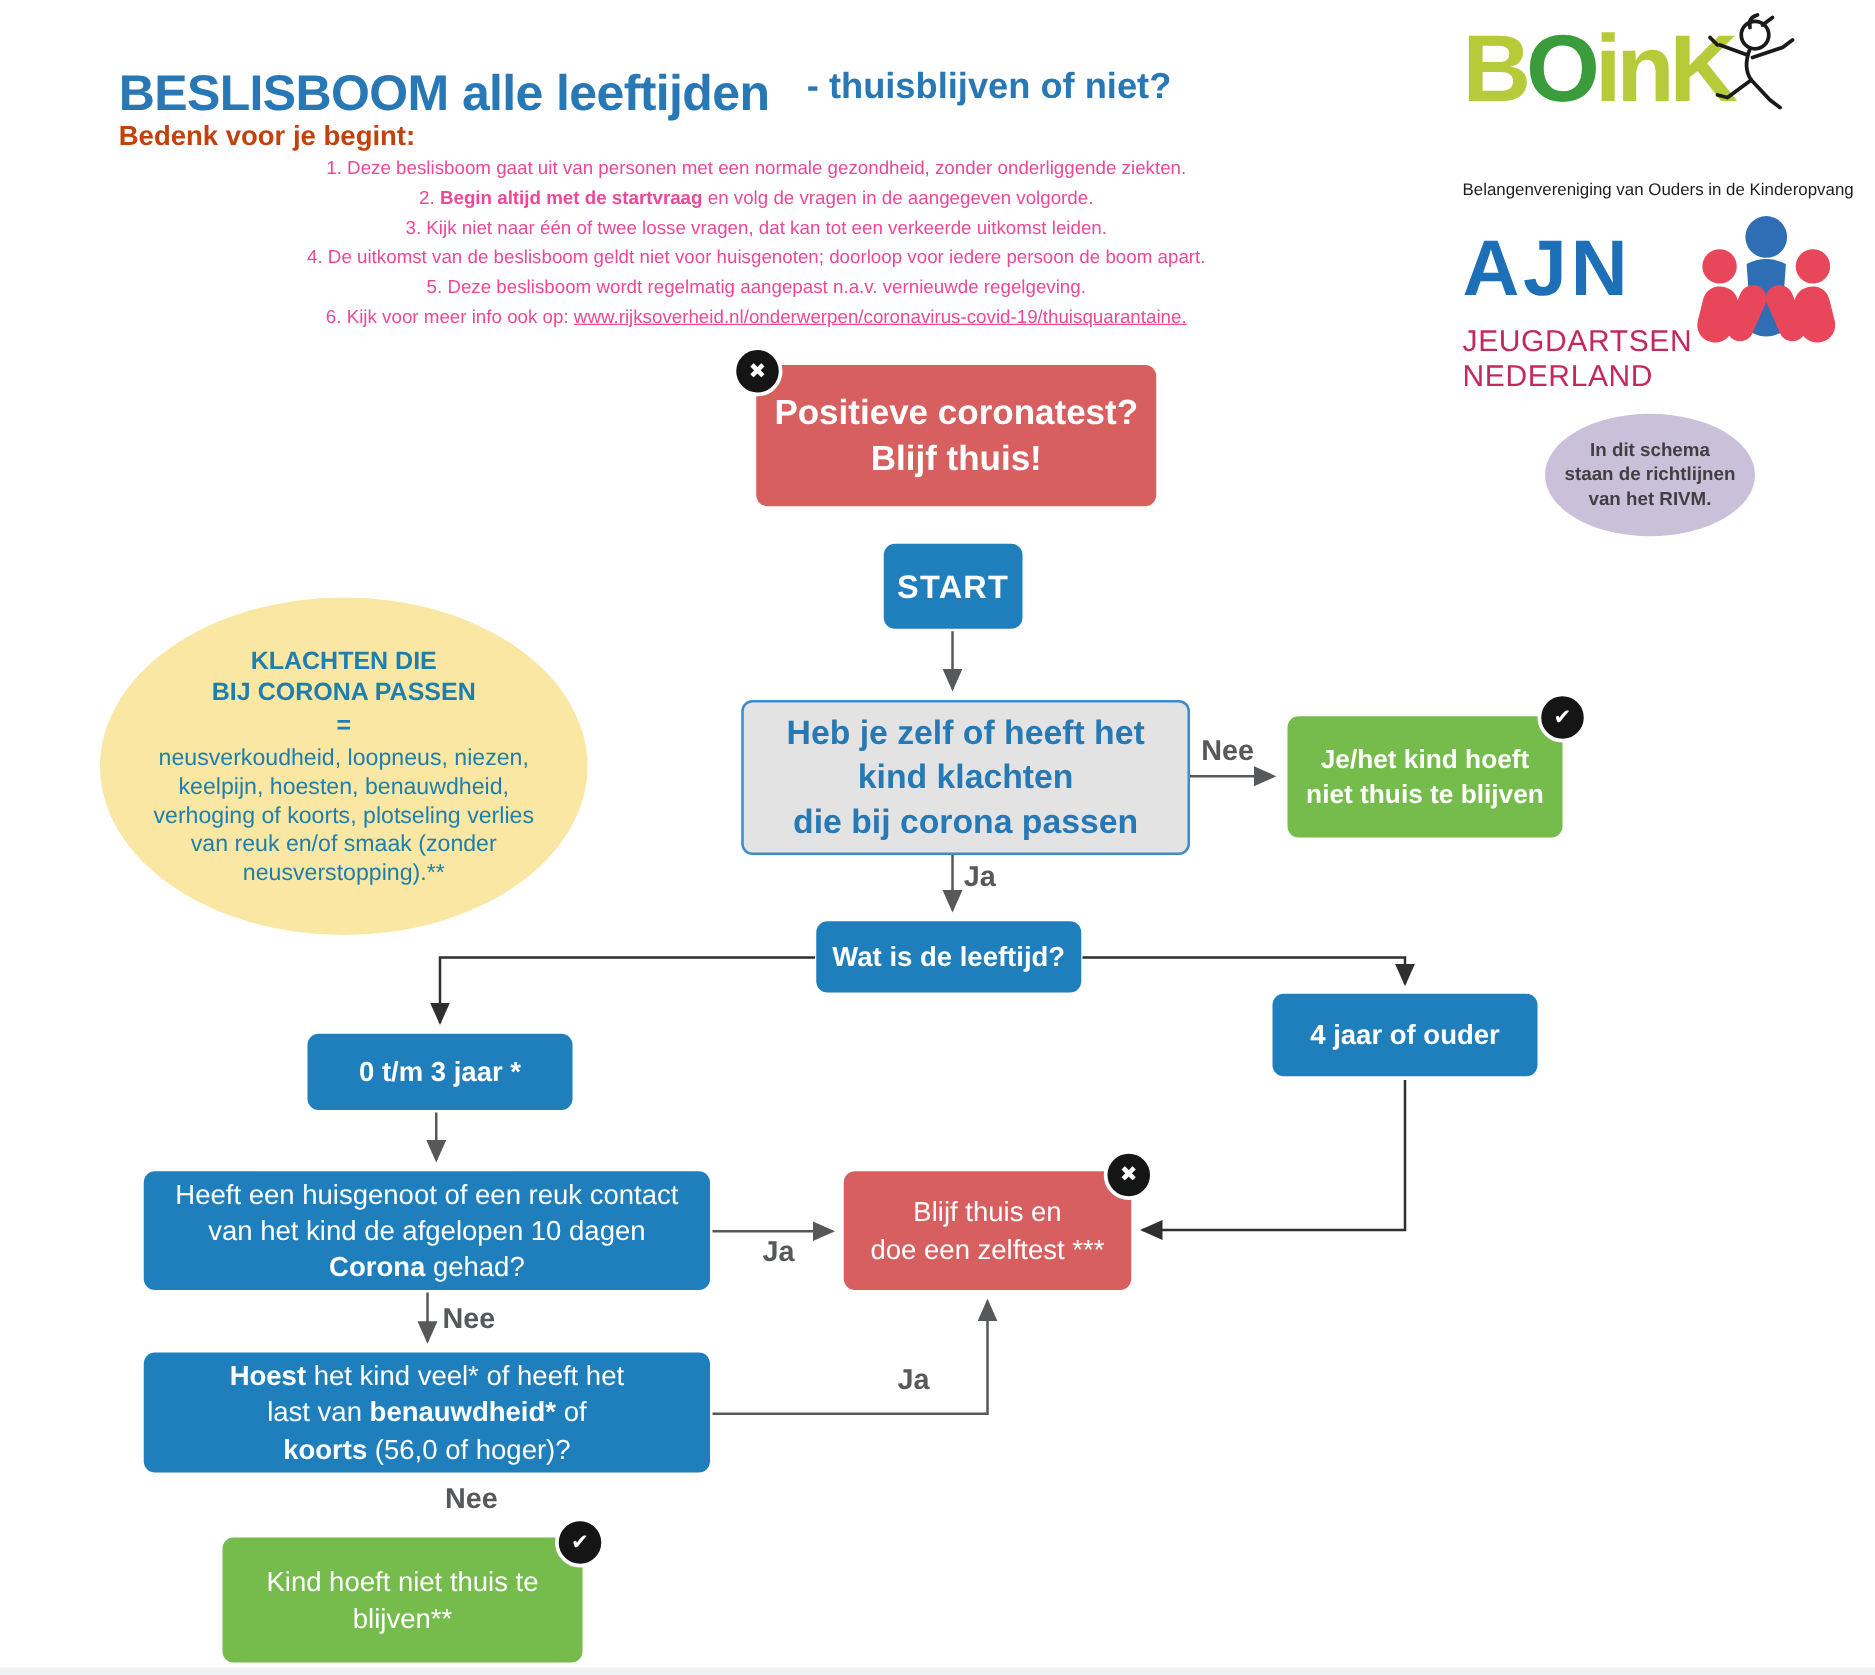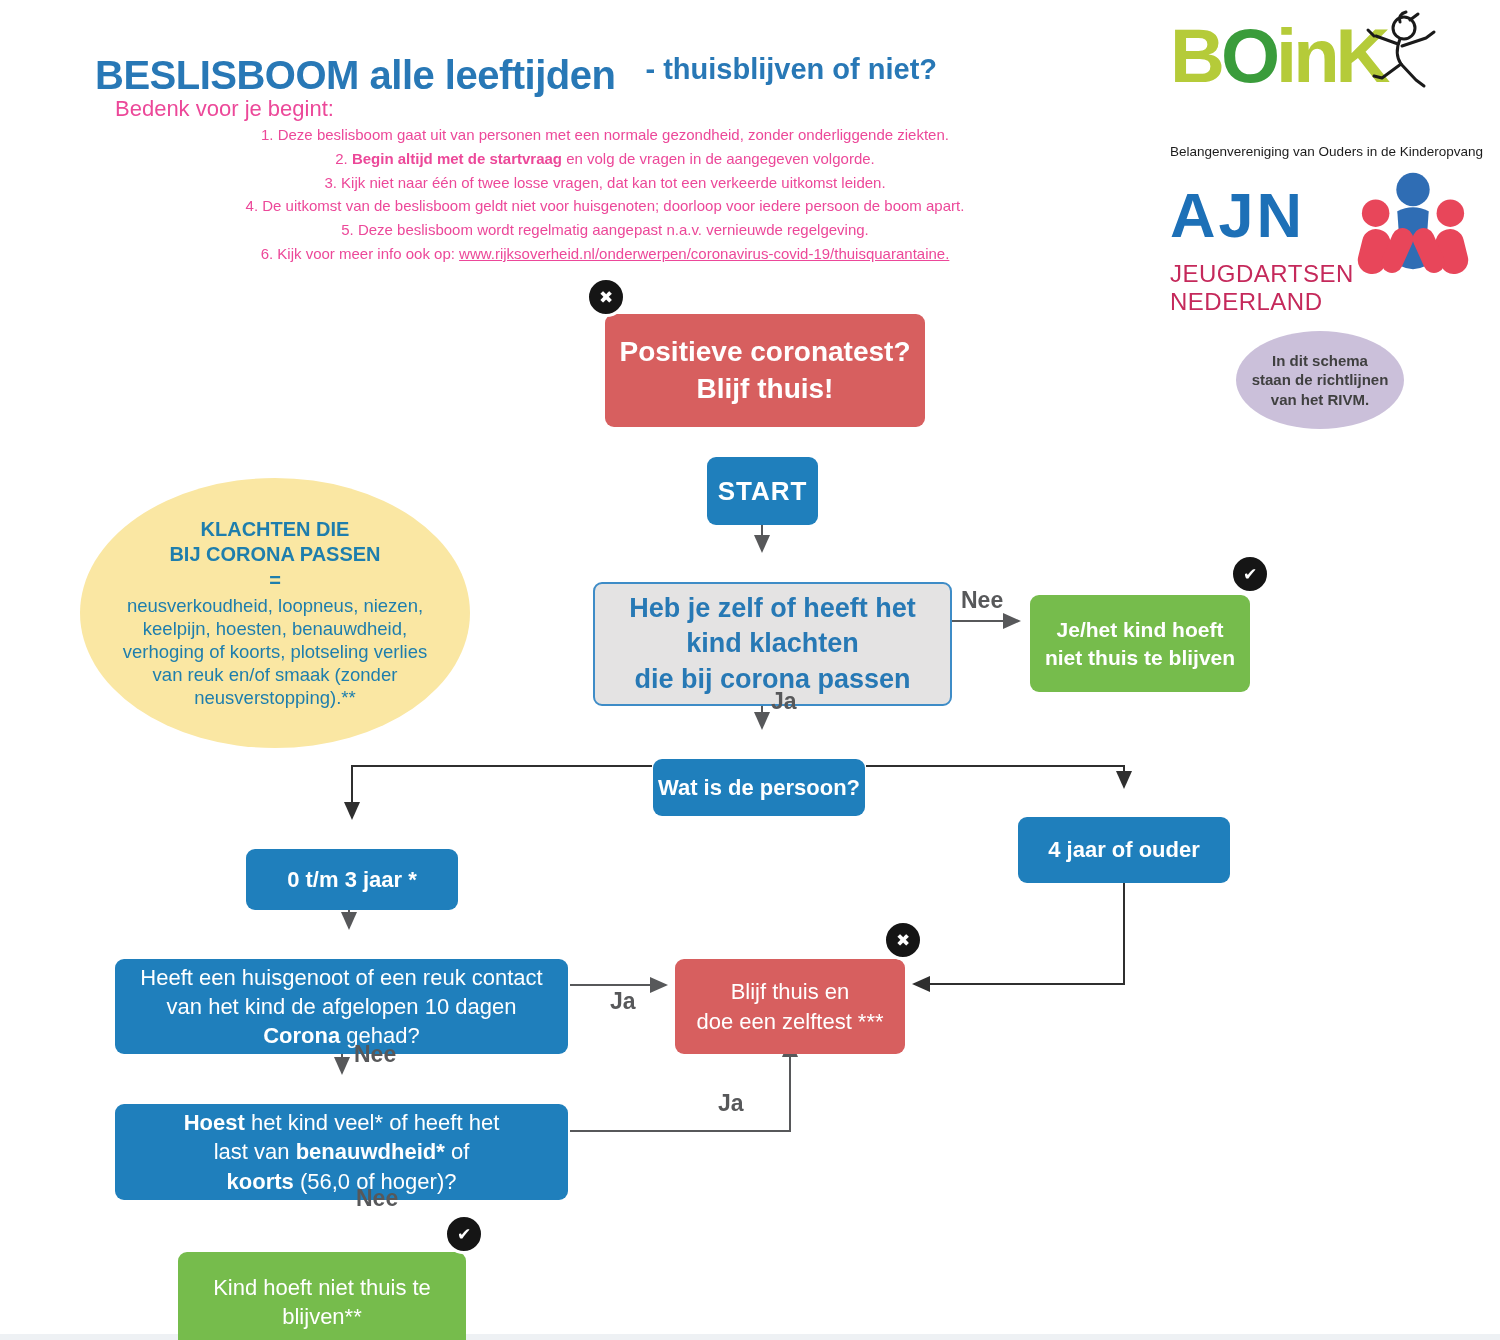--- a/index.html
+++ b/index.html
@@ -7,21 +7,21 @@
     position:relative;width:1500px;height:1340px;background:#ffffff;overflow:hidden;
     font-family:"Liberation Sans","DejaVu Sans",sans-serif;
   }
   .abs{position:absolute;}
   .pre{white-space:pre-line;}
 
   
   .title-row{left:95px;top:53px;display:flex;align-items:flex-start;}
   .title-main{font-size:40px;font-weight:800;color:#2878B6;letter-spacing:-0.5px;}
   .title-sub{font-size:29px;font-weight:800;color:#2878B6;margin-left:30px;}
-  .intro-heading{left:95px;top:96px;font-size:22px;font-weight:400;color:#ec4899;margin-left:20px;}
+  .intro-heading{left:95px;top:96px;font-size:22px;font-weight:700;color:#c2410c;}
   .notes{left:95px;top:123px;width:1020px;}
   .note{font-size:15px;color:#ec4899;line-height:23.8px;font-weight:500;text-align:center;}
   .note .nb{font-weight:800;}
   .note .nl{text-decoration:underline;cursor:pointer;}
 
   
   .boink{left:1166px;top:10px;width:330px;height:155px;}
   .boink-word{position:absolute;left:4px;top:8px;font-size:76px;font-weight:800;letter-spacing:-4px;line-height:1;}
   .bl-light{color:#B5CB39;} .bl-dark{color:#3A9C3B;}
   .boink-sub{position:absolute;left:4px;top:134px;font-size:13.5px;color:#1c1c1c;width:330px;font-weight:500;}
@@ -36,21 +36,21 @@
         display:flex;align-items:center;justify-content:center;text-align:center;
         font-size:15px;font-weight:700;color:#404040;line-height:1.3;}
   .symptoms-ellipse{left:80px;top:478px;width:390px;height:270px;border-radius:50%;background:#FAE7A3;
         display:flex;flex-direction:column;align-items:center;justify-content:center;text-align:center;color:#1E7EAD;}
   .se-heading{font-size:20px;font-weight:800;line-height:1.25;}
   .se-eq{font-size:20px;font-weight:800;margin:2px 0;}
   .se-body{font-size:18.5px;font-weight:500;line-height:1.25;}
 
   
   .node{display:flex;align-items:center;justify-content:center;text-align:center;
-        border-radius:9px;color:#fff;line-height:1.32;z-index:2;margin-top:22px;}
+        border-radius:9px;color:#fff;line-height:1.32;z-index:2;}
   .blue{background:#1F7FBC;}
   .red{background:#D75F5F;}
   .green{background:#76BC4C;}
   .grayq{background:#E4E3E3;border:2px solid #3E8CC7;color:#2779B5;}
 
   .n-red1{left:605px;top:292px;width:320px;height:113px;font-size:28px;font-weight:800;}
   .n-start{left:707px;top:435px;width:111px;height:68px;font-size:26px;font-weight:800;letter-spacing:1px;}
   .n-gray{left:593px;top:560px;width:355px;height:120px;font-size:27px;font-weight:800;}
   .n-green1{left:1030px;top:573px;width:220px;height:97px;font-size:21px;font-weight:600;}
   .n-wat{left:653px;top:737px;width:212px;height:57px;font-size:22px;font-weight:600;}
@@ -188,21 +188,21 @@
     <div class="se-heading pre">KLACHTEN DIE
 BIJ CORONA PASSEN</div>
     <div class="se-eq">=</div>
     <div class="se-body pre">neusverkoudheid, loopneus, niezen,
 keelpijn, hoesten, benauwdheid,
 verhoging of koorts, plotseling verlies
 van reuk en/of smaak (zonder
 neusverstopping).**</div>
   </div>
 
-  <div class="abs node blue n-wat">Wat is de persoon?</div>
+  <div class="abs node blue n-wat">Wat is de leeftijd?</div>
   <div class="abs node blue n-jaar03">0 t/m 3 jaar *</div>
   <div class="abs node blue n-jaar4">4 jaar of ouder</div>
 
   <div class="abs node blue n-huis">
     <div>
       <span>Heeft een huisgenoot of een reuk contact</span><br>
       <span>van het kind de afgelopen 10 dagen</span><br>
       <span class="seg-b">Corona</span><span> gehad?</span>
     </div>
   </div>

